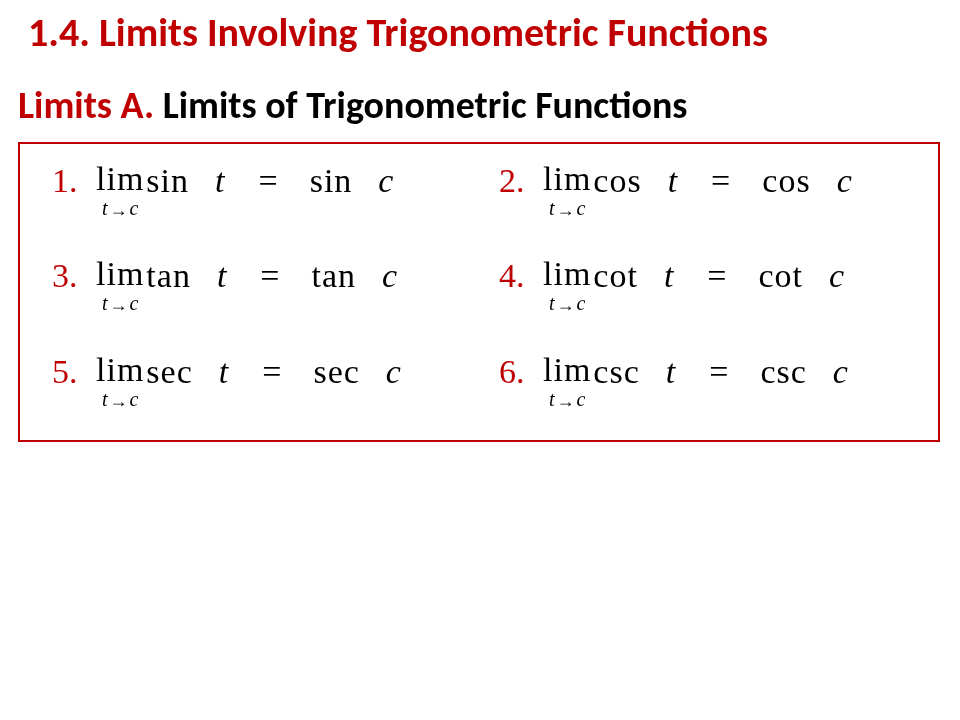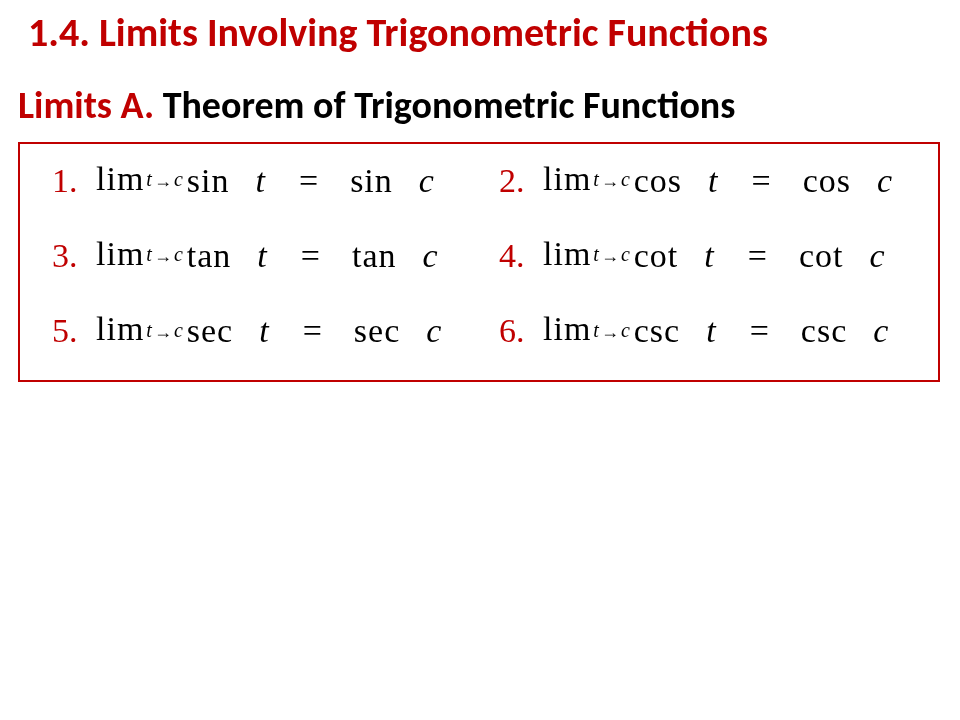--- a/index.html
+++ b/index.html
@@ -59,21 +59,21 @@
   .limit {
     display: inline-flex;
     flex-direction: row;
     align-items: flex-start;
     font-family: "Times New Roman", serif;
     font-size: 34px;
     line-height: 1.0;
   }
   .limblock {
     display: inline-flex;
-    flex-direction: row;
+    flex-direction: column;
     align-items: center;
     margin-right: 2px;
   }
   .lim {
     font-size: 34px;
     letter-spacing: 1px;
   }
   .sub {
     font-size: 20px;
     margin-top: 2px;
@@ -96,21 +96,21 @@
 </head>
 <body>
 
 <div class="slide">
 
   <h1 class="title">1.4. Limits Involving Trigonometric Functions</h1>
 
   <div class="theorem-line">
     <span class="theorem-label">Limits A.</span>
     <span> </span>
-    <span class="theorem-name">Theorem of Trigonometric Functions</span>
+    <span class="theorem-name">Limits of Trigonometric Functions</span>
   </div>
 
   <div class="panel">
     <div class="rows">
 
       <div class="row">
         <div class="cell left">
           <span class="num">1.</span>
           <span class="limit">
             <span class="limblock">

